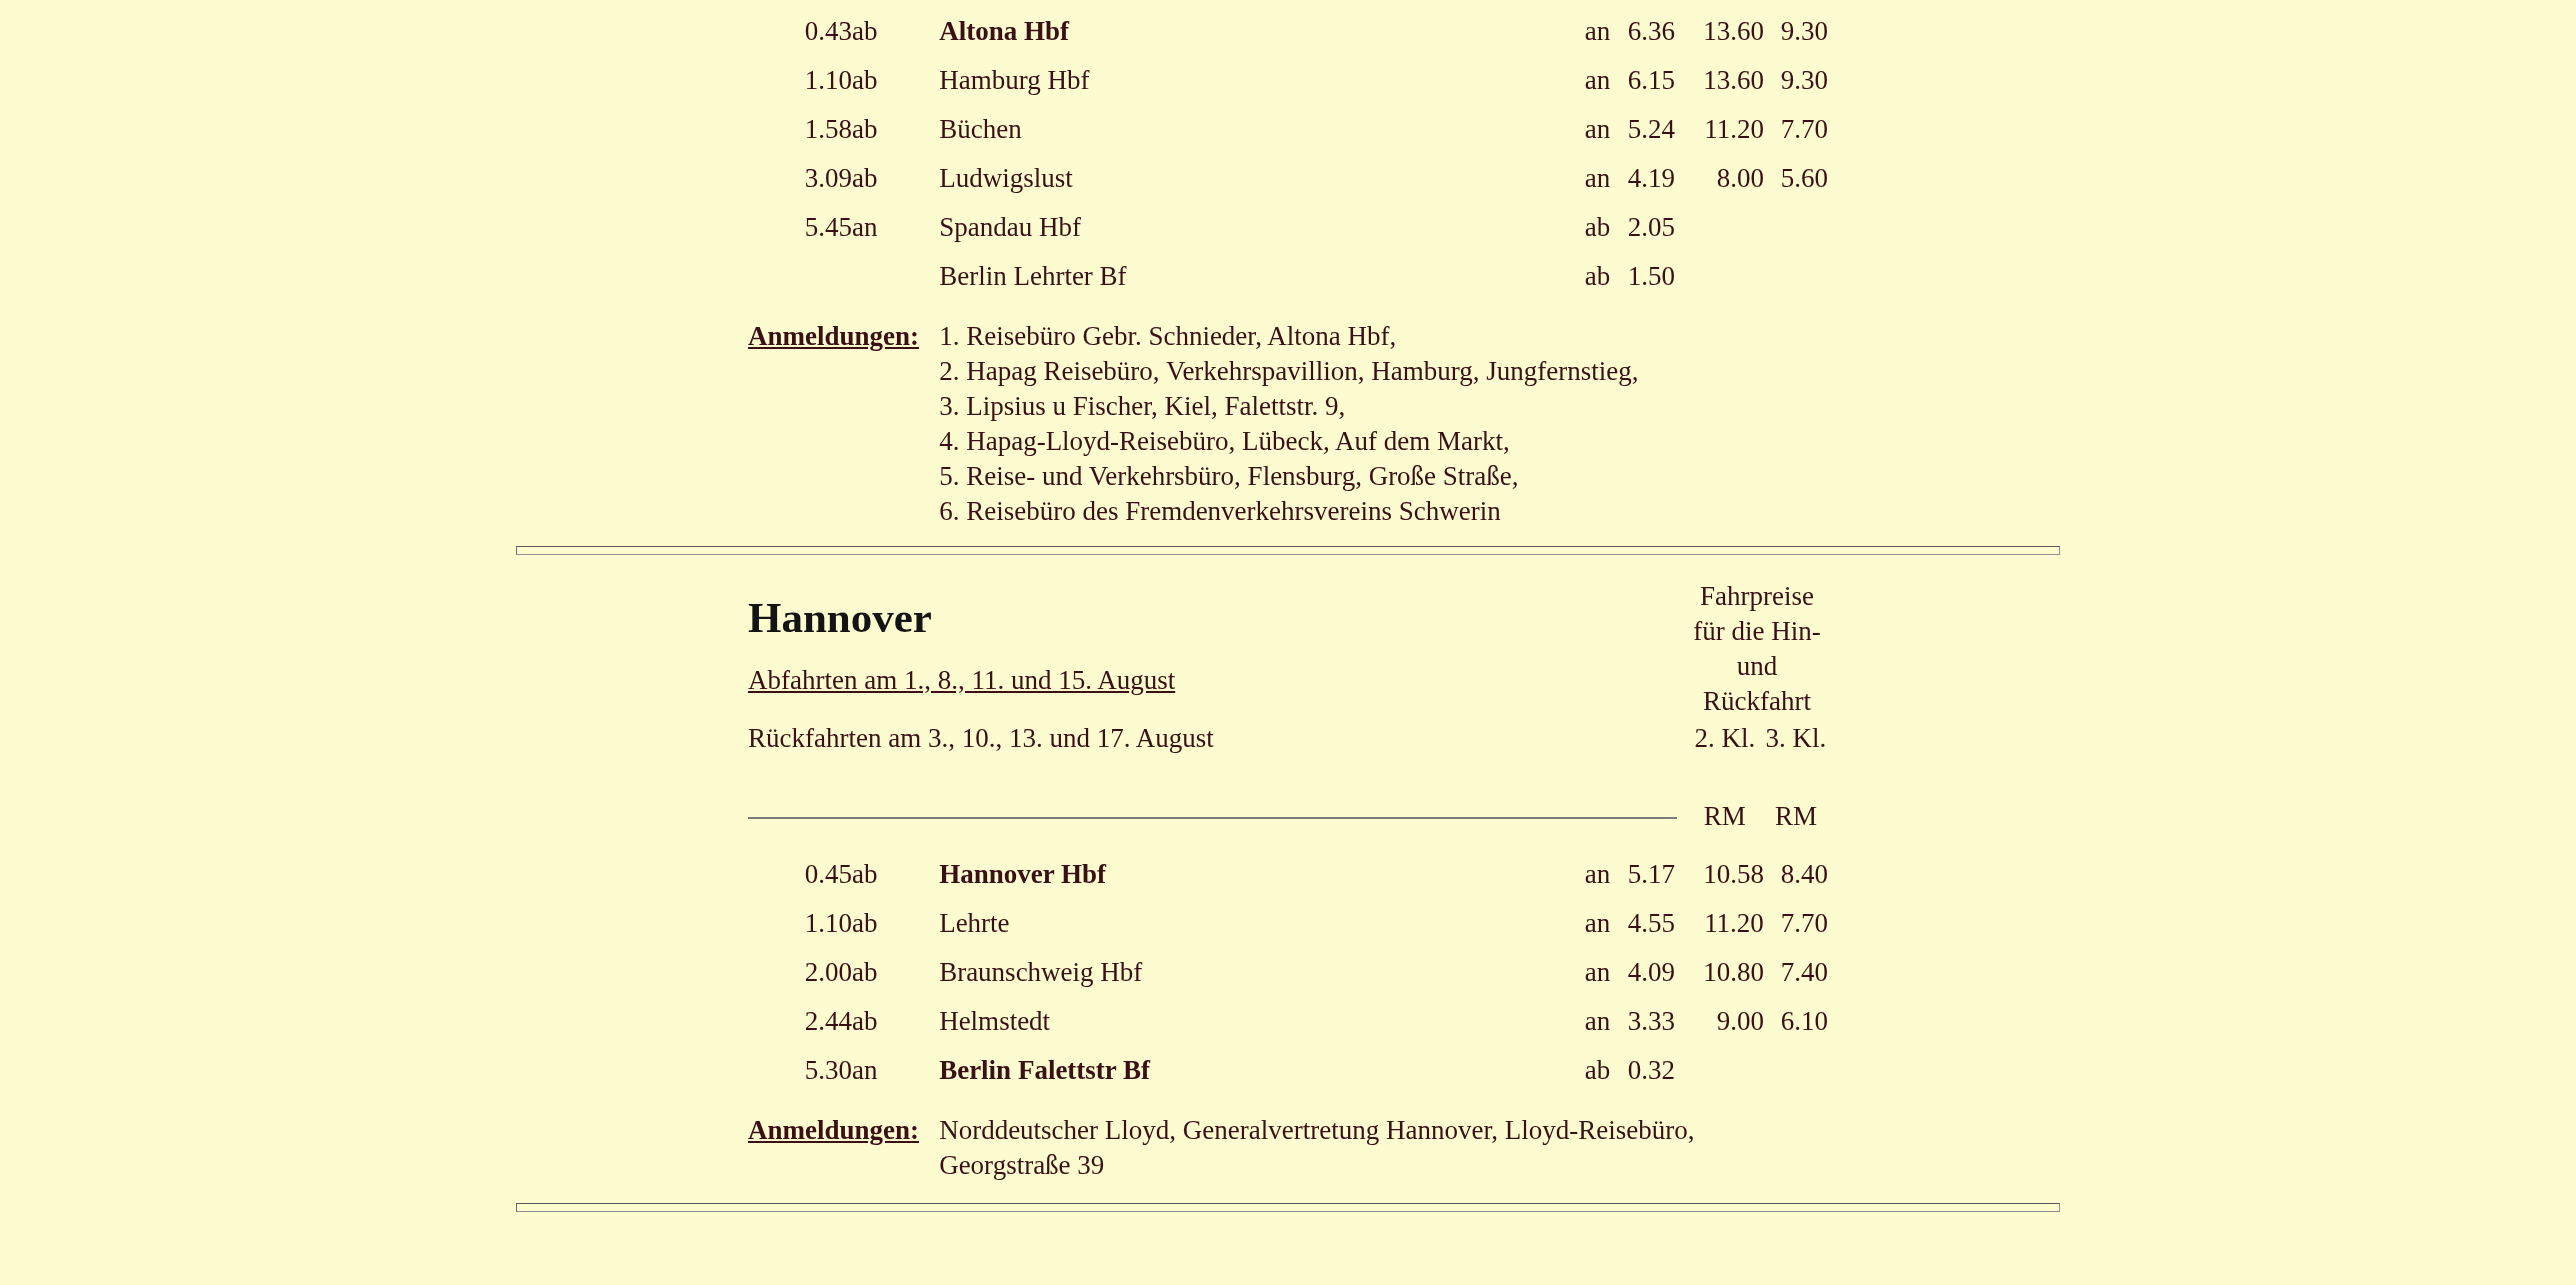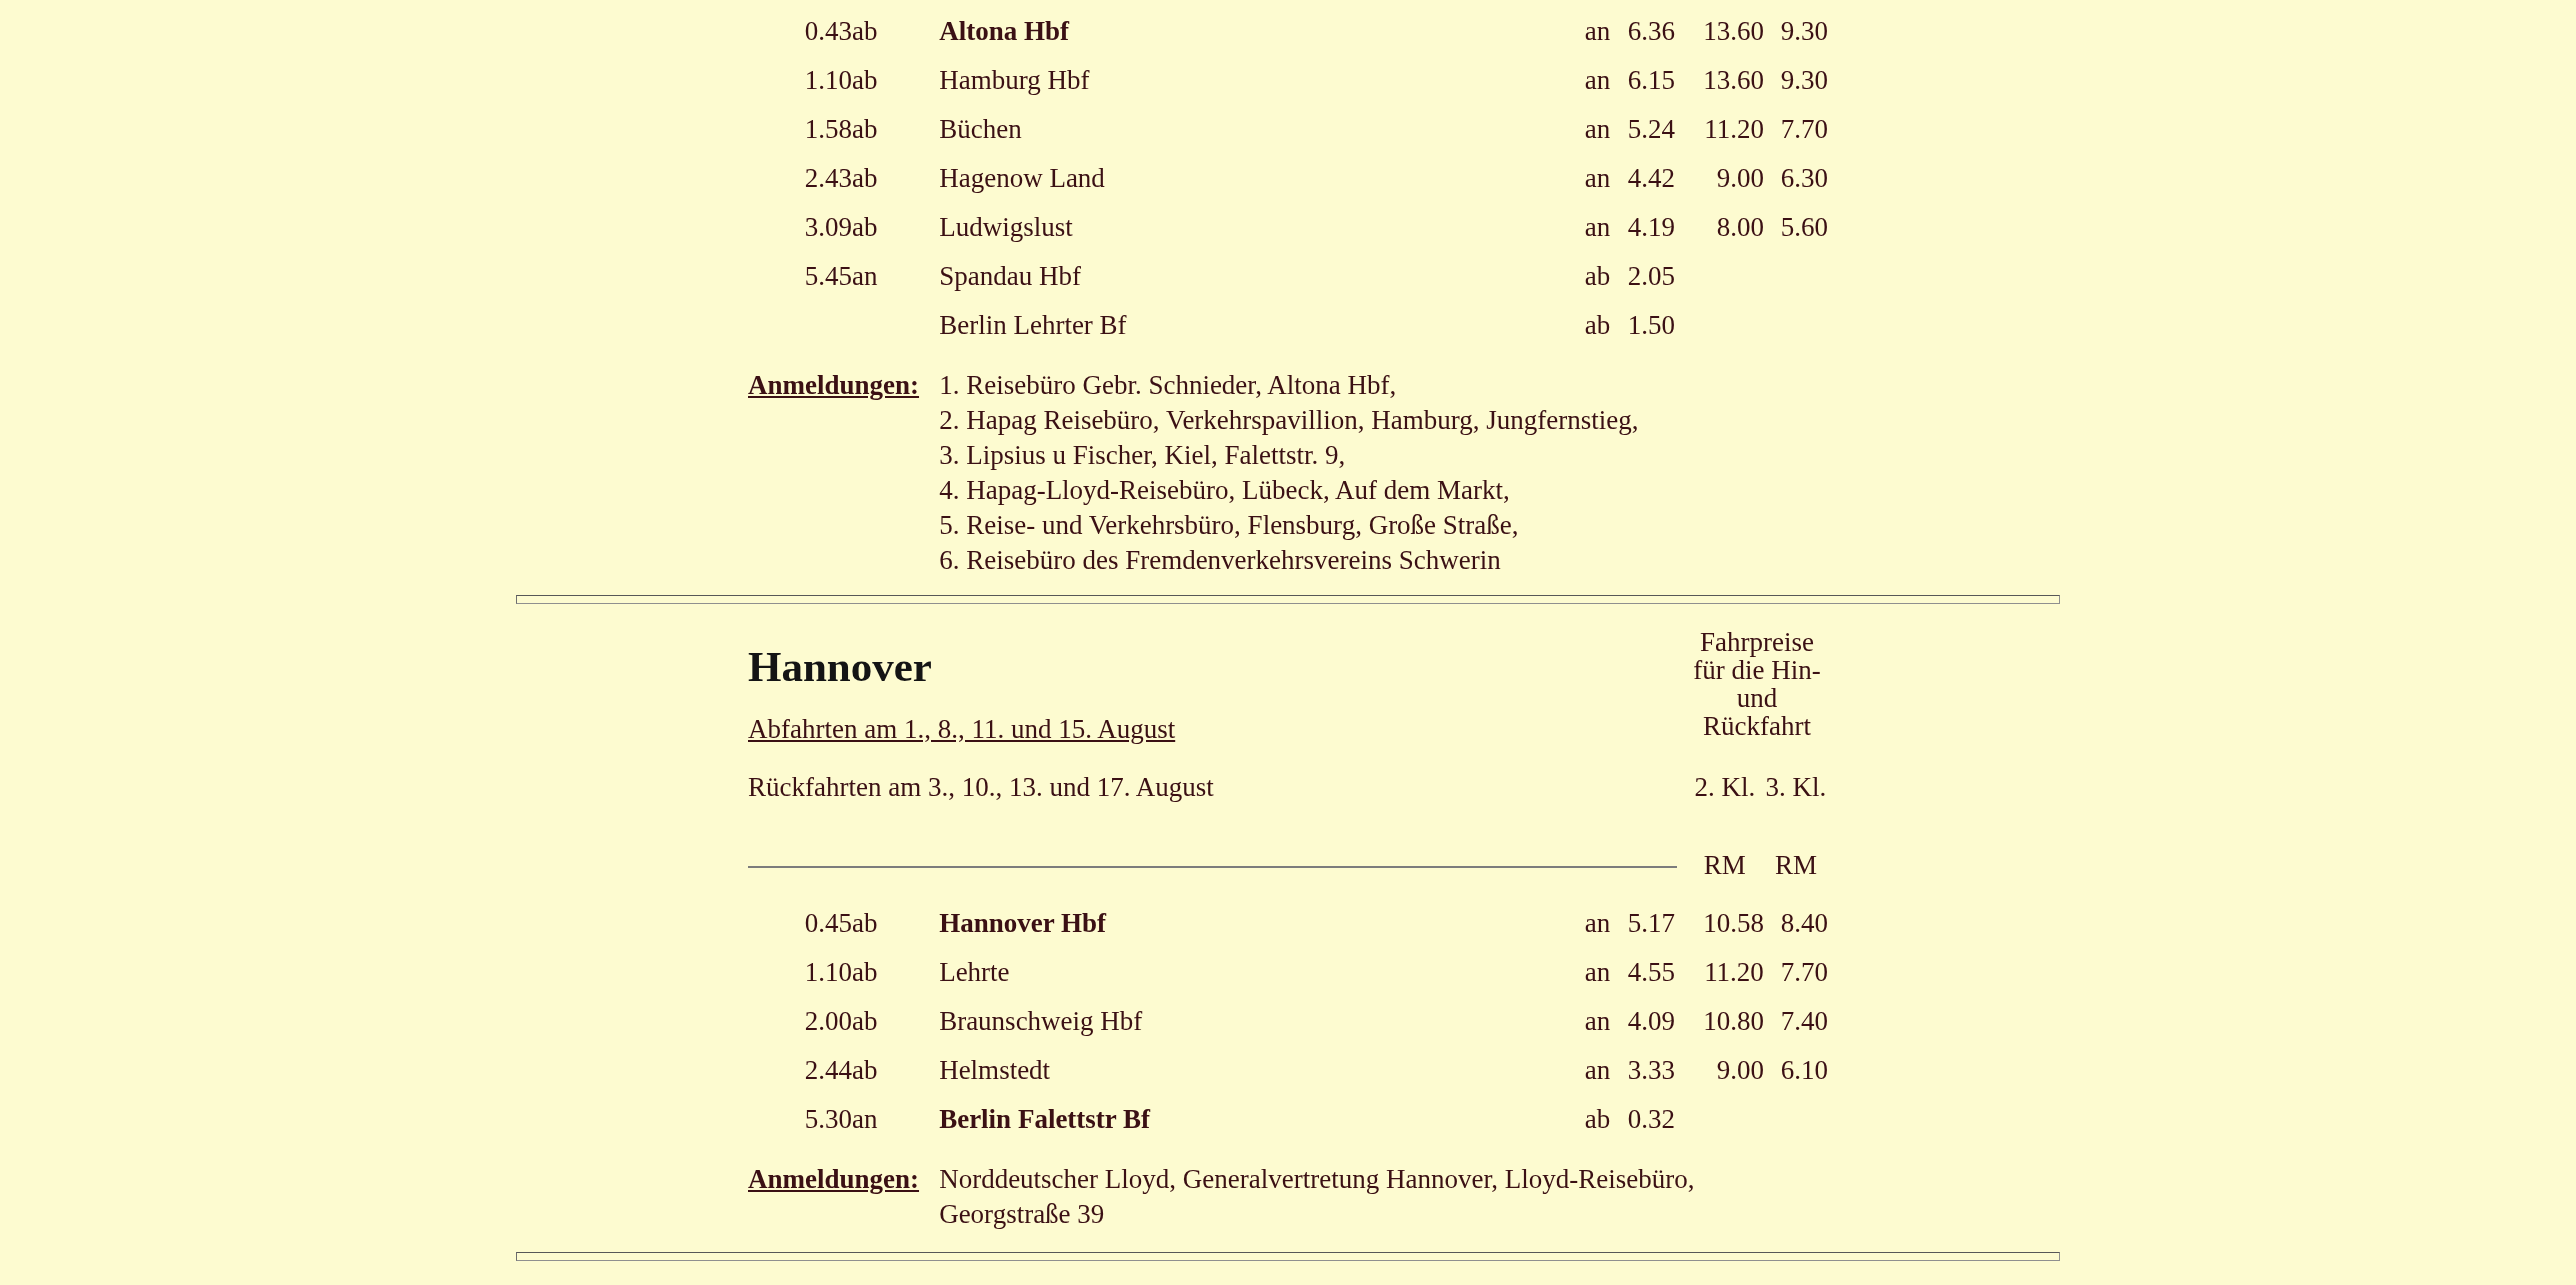--- a/index.html
+++ b/index.html
@@ -92,21 +92,21 @@
     line-height: 35px;
     white-space: nowrap;
     text-decoration: underline;
   }
   .ret-cell {
     line-height: 35px;
     white-space: nowrap;
   }
   .fare-head {
     text-align: center;
-    line-height: 28px;
+    line-height: 35px;
     padding-top: 1.8px;
   }
   td.kl {
     text-align: center;
     line-height: 35px;
   }
   td.kl2 { white-space: nowrap; }
   hr.thin-rule {
     border: none;
     border-top: 2.7px solid #7c7c7c;
@@ -153,29 +153,20 @@
         <td class="c-fare">9.30</td>
       </tr>
       <tr class="tt-row">
         <td class="c-time">1.58</td>
         <td class="c-dir">ab</td>
         <td class="c-station">Büchen</td>
         <td class="c-dir2">an</td>
         <td class="c-time2">5.24</td>
         <td class="c-fare">11.20</td>
         <td class="c-fare">7.70</td>
-      </tr>
-      <tr class="tt-row">
-        <td class="c-time">2.43</td>
-        <td class="c-dir">ab</td>
-        <td class="c-station">Hagenow Land</td>
-        <td class="c-dir2">an</td>
-        <td class="c-time2">4.42</td>
-        <td class="c-fare">9.00</td>
-        <td class="c-fare">6.30</td>
       </tr>
       <tr class="tt-row">
         <td class="c-time">3.09</td>
         <td class="c-dir">ab</td>
         <td class="c-station">Ludwigslust</td>
         <td class="c-dir2">an</td>
         <td class="c-time2">4.19</td>
         <td class="c-fare">8.00</td>
         <td class="c-fare">5.60</td>
       </tr>

